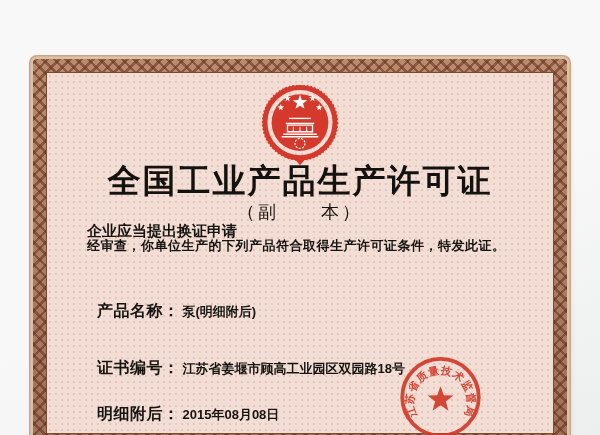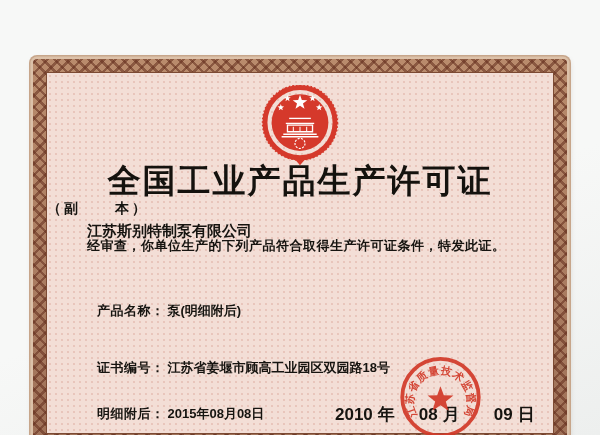--- a/index.html
+++ b/index.html
@@ -28,28 +28,28 @@
     border:1px solid #7c4a33;
     background-color:#f3ded6;
     background-image:radial-gradient(circle, rgba(214,156,143,0.38) 0.8px, rgba(0,0,0,0) 1px);
     background-size:6px 6px;
   }
   .emblem{position:absolute;top:12px;left:50%;transform:translateX(-50%);width:84px;height:81px;}
   .title{
     position:absolute;top:86px;left:0;width:100%;margin:0;text-align:center;
     font-size:33px;font-weight:bold;letter-spacing:2px;color:#14120e;
   }
-  .subtitle{position:absolute;top:127px;left:0;width:100%;font-size:14px;letter-spacing:3px;font-weight:bold;}
+  .subtitle{position:absolute;top:127px;left:0;width:100%;text-align:center;font-size:18px;letter-spacing:3px;font-weight:normal;}
   .company{position:absolute;top:149px;left:40px;font-size:15px;font-weight:bold;}
   .statement{
     position:absolute;top:163px;left:14px;width:480px;margin:0;
     font-size:13px;font-weight:bold;line-height:1.55;text-indent:2em;letter-spacing:0.5px;
   }
   .field{position:absolute;left:50px;white-space:nowrap;}
-  .field .flabel{font-size:13px;font-weight:bold;letter-spacing:0.5px;}
+  .field .flabel{font-size:16px;font-weight:bold;letter-spacing:0.5px;}
   .field .fvalue{font-size:13px;font-weight:bold;margin-left:3px;}
   .field .fnote{font-size:13px;font-weight:bold;}
   .f0{top:228px}.f1{top:262px}.f2{top:285px}.f3{top:308px}.f4{top:331px}
   .footnote{position:absolute;top:355px;left:58px;font-size:9px;color:#43332a;letter-spacing:0.4px;}
   .issue-date{position:absolute;top:330px;left:288px;font-size:17px;font-weight:bold;white-space:nowrap;}
   .issue-date .unit{margin-left:5px;}
   .issue-date .num-month{margin-left:24px;}
   .issue-date .num-day{margin-left:34px;}
   .seal{position:absolute;top:280px;left:351px;width:85px;height:85px;opacity:0.93;}
 </style>
@@ -83,37 +83,34 @@
           <path d="M42,50 V56 M50,50 V56 M58,50 V56" stroke-width="1.2"></path>
           <path d="M30,59 H70"></path>
           <path d="M28,62 H72"></path>
           <circle cx="50" cy="70" r="6" stroke-dasharray="2.5 1.6" stroke-width="1.4"></circle>
         </g>
         <path d="M43,88 L57,88 L50,96 Z" fill="#d5392b"></path>
       </svg>
 
       <h1 class="title">全国工业产品生产许可证</h1>
       <div class="subtitle">（副　　本）</div>
-      <div class="company">江苏斯别特制泵有限公司</div>
+      <div class="company">企业应当提出换证申请</div>
       <p class="statement">经审查，你单位生产的下列产品符合取得生产许可证条件，特发此证。</p>
 
       <div class="field f0">
         <span class="flabel">产品名称：</span><span class="fvalue">泵</span><span class="fnote">(明细附后)</span>
       </div>
       <div class="field f2">
         <span class="flabel">证书编号：</span><span class="fvalue">江苏省姜堰市顾高工业园区双园路18号</span>
       </div>
       <div class="field f4">
         <span class="flabel">明细附后：</span><span class="fvalue">2015年08月08日</span>
       </div>
 
 
-      <div class="issue-date">
-        <span class="num-year">2010</span><span class="unit">年</span><span class="num-month">08</span><span class="unit">月</span><span class="num-day">09</span><span class="unit">日</span>
-      </div>
 
       <svg class="seal" viewBox="0 0 100 100" aria-hidden="true">
         <defs>
           <path id="sealArc" d="M 23,74 A 32,32 0 1 1 77,74" fill="none"></path>
         </defs>
         <circle cx="50" cy="52" r="45" fill="none" stroke="#d23b2a" stroke-width="4.5"></circle>
         <path d="M50,39 L53.9,49.6 L65.2,50 L56.3,57 L59.4,68 L50,61.6 L40.6,68 L43.7,57 L34.8,50 L46.1,49.6 Z" fill="#d23b2a"></path>
         <text font-size="12.5" font-weight="bold" fill="#d23b2a" letter-spacing="1">
           <textPath href="#sealArc" startOffset="50%" text-anchor="middle">江苏省质量技术监督局</textPath>
         </text>

